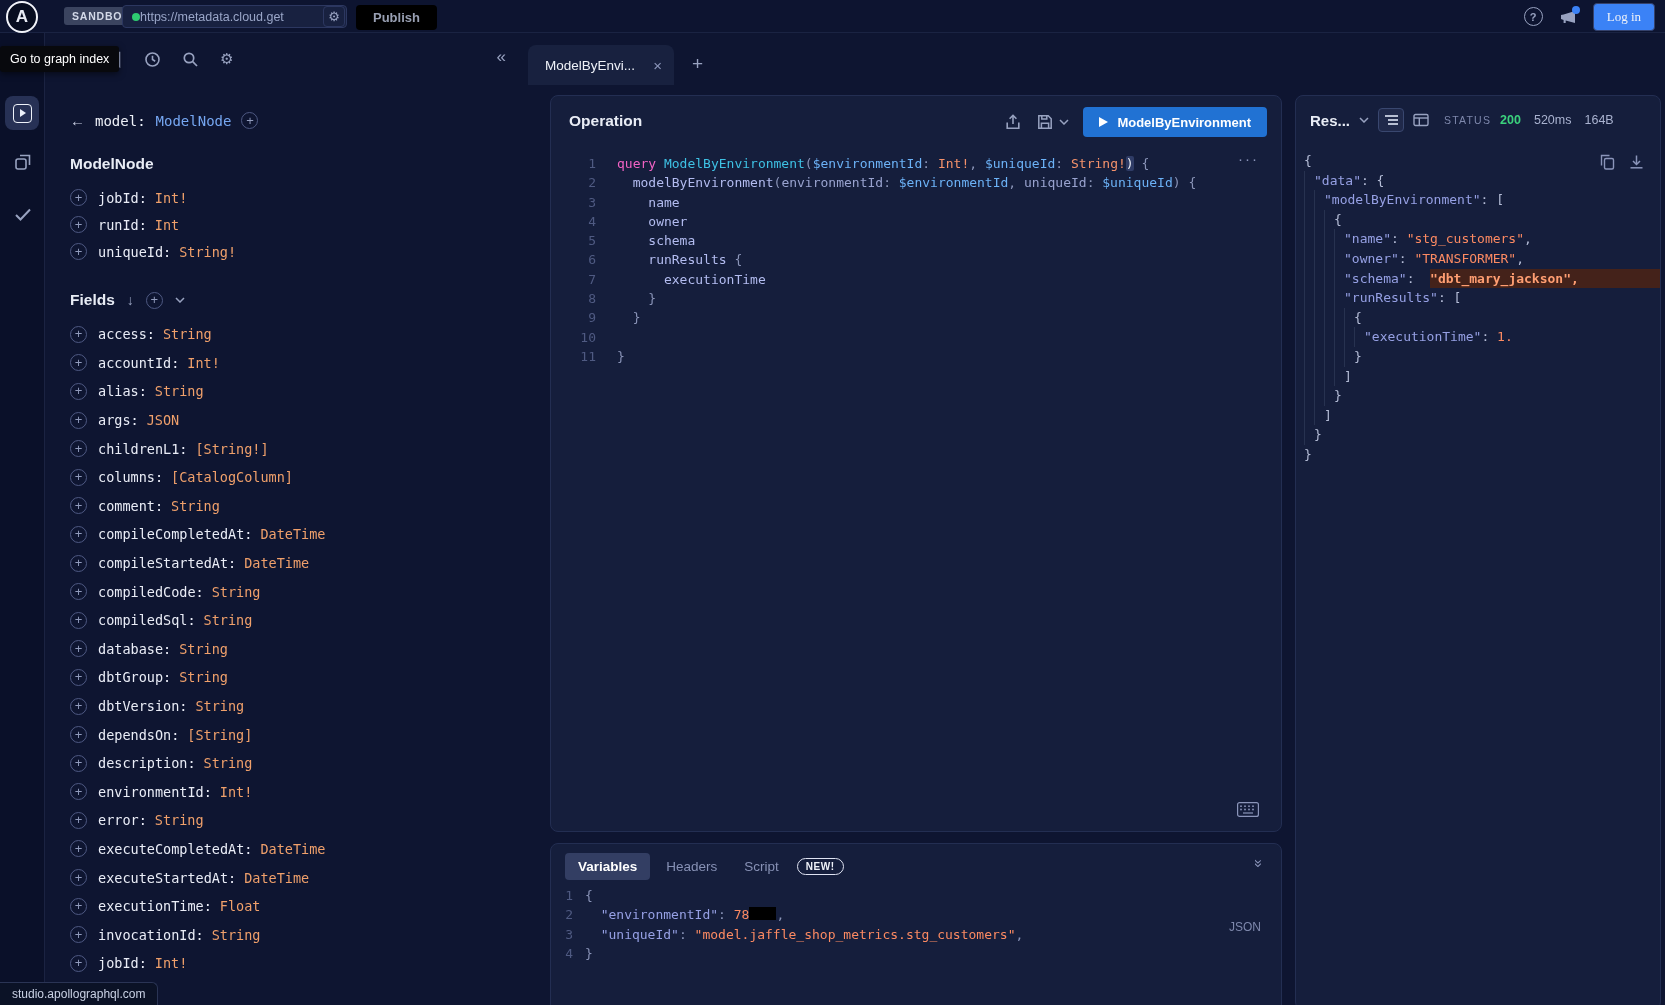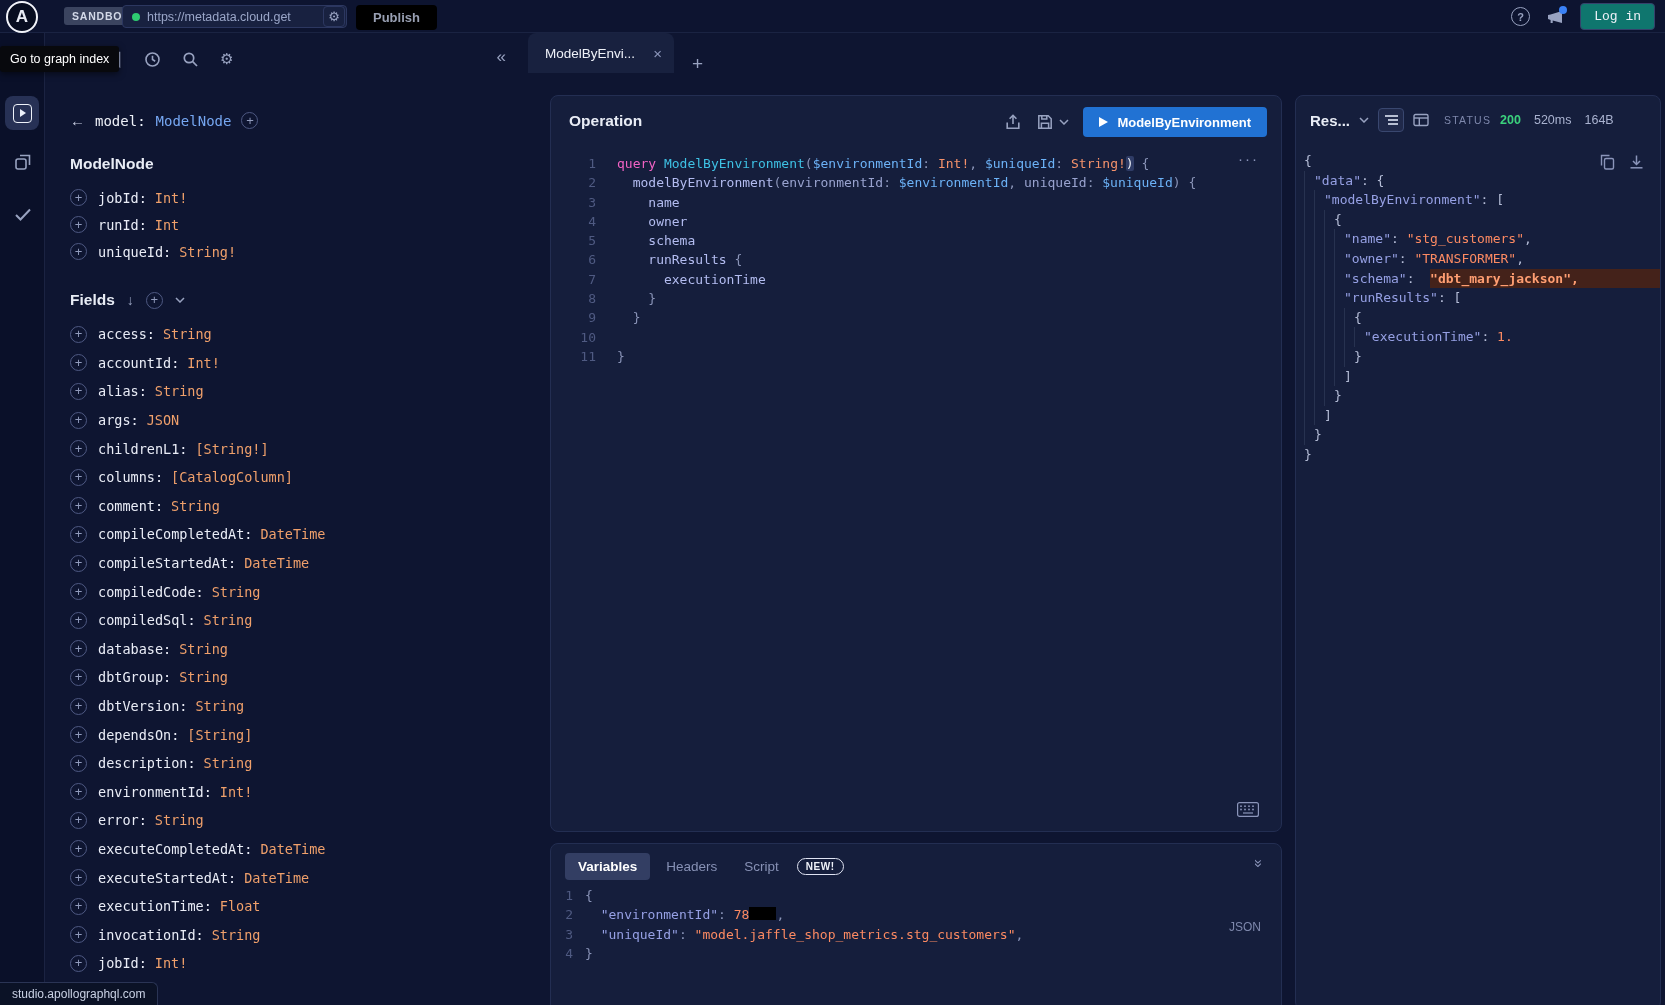--- a/index.html
+++ b/index.html
@@ -7,34 +7,34 @@
 .app{position:relative;width:1665px;height:1005px;overflow:hidden;background:#0e1531;
   font-family:"Liberation Sans",sans-serif;color:#e8ecf5}
 
 
 .topbar{position:absolute;left:0;top:0;width:1665px;height:33px;background:#0d1430;border-bottom:1px solid #1a2342}
 .logo{position:absolute;left:6px;top:1px;width:32px;height:32px;border-radius:50%;border:2.5px solid #f2f4fa;
   background:#070d20;display:flex;align-items:center;justify-content:center;font-weight:700;font-size:17px;z-index:60}
 .sandbox-chip{position:absolute;left:64px;top:7px;background:#3b445f;color:#d3d9e8;font-size:10.5px;font-weight:700;
   letter-spacing:.8px;padding:3px 8px;border-radius:3px}
 .url-pill{position:absolute;left:122px;top:5px;width:225px;height:23px;background:#182140;border:1px solid #2c3760;
-  border-radius:4px;display:flex;align-items:center;padding:0 2px 0 9px;gap:7px}
+  border-radius:4px;display:flex;align-items:center;padding:0 2px 0 9px;}
 .green-dot{width:8px;height:8px;border-radius:50%;background:#2ecc71;flex:0 0 8px}
 .url-text{font-size:12.5px;color:#9aa6c8;flex:1;white-space:nowrap;overflow:hidden}
 .gear-btn{flex:0 0 22px;width:22px;height:21px;border:1px solid #2c3760;border-radius:4px;background:#182140;
   color:#98a2c0;font-size:13px;display:flex;align-items:center;justify-content:center;margin-right:-1px}
 .publish-btn{position:absolute;left:356px;top:5px;background:#000000;color:#989fb2;font-size:13px;font-weight:700;
   border:none;border-radius:4px;padding:5px 17px;font-family:"Liberation Sans",sans-serif}
 .topbar-right{position:absolute;right:10px;top:0;height:33px;display:flex;align-items:center;gap:16px}
 .help-ic{width:19px;height:19px;border-radius:50%;border:1.5px solid #98a2c0;color:#98a2c0;font-size:11px;font-weight:700;
   display:flex;align-items:center;justify-content:center}
 .mega-wrap{position:relative;display:flex}
 .notif-dot{position:absolute;right:-3px;top:-3px;width:8px;height:8px;border-radius:50%;background:#3b82f6}
-.login-btn{background:#0f766e;border:1px solid #35426c;border-radius:4px;color:#eef1f8;font-size:13px;
-  padding:5px 13px;font-family:Liberation Mono, monospace}
+.login-btn{background:#3b82f6;border:1px solid #35426c;border-radius:4px;color:#eef1f8;font-size:13px;
+  padding:5px 13px;font-family:Liberation Serif, serif}
 
 
 .tooltip{position:absolute;left:0;top:46px;background:#08090d;color:#fff;font-size:12.5px;padding:6px 10px;
   border-radius:3px;z-index:55;box-shadow:0 2px 6px rgba(0,0,0,.5)}
 .status-pill{position:absolute;left:0;bottom:0;background:#0b1226;border:1px solid #2a3454;border-left:none;border-bottom:none;
   border-radius:0 6px 0 0;padding:4px 12px;color:#c9d1e4;font-size:12px;z-index:40}
 
 
 .rail{position:absolute;left:0;top:33px;width:45px;height:972px;background:#0a1029;border-right:1px solid #1b2342}
 .rail-item{position:absolute;left:5px;width:35px;display:flex;align-items:center;justify-content:center}
@@ -61,21 +61,21 @@
 .small-chev{color:#98a2c0}
 .doc-row{display:flex;align-items:center;height:28.6px;gap:11px}
 #docs-arguments .doc-row{height:27px}
 .plus-ic{width:17px;height:17px;flex:0 0 17px;border:1.4px solid #4e5983;border-radius:50%;color:#929cbd;font-size:13px;
   line-height:14px;display:flex;align-items:center;justify-content:center}
 .fname{font-family:"DejaVu Sans Mono",monospace;font-size:13.5px;color:#eaedf7}
 .ftype{font-family:"DejaVu Sans Mono",monospace;font-size:13.5px;color:#f0a06b;margin-left:-3px}
 
 
 .tabbar{position:absolute;left:520px;top:33px;width:1145px;height:62px}
-.tab{position:absolute;left:8px;top:0;width:146px;height:40px;background:#18213f;border-radius:8px 8px 0 0;
+.tab{position:absolute;left:8px;top:12px;width:146px;height:40px;background:#18213f;border-radius:8px 8px 0 0;
   display:flex;align-items:center;padding:0 12px 0 17px;gap:8px}
 .tab-label{font-size:13.5px;color:#eef1f8;flex:1;white-space:nowrap;overflow:hidden}
 .tab-close{color:#8b95ba;font-size:15px}
 .newtab{position:absolute;left:172px;top:20px;color:#98a2c0;font-size:19px}
 
 
 .card{position:absolute;background:#151e3c;border:1px solid #232e52;border-radius:8px}
 .op-card{left:550px;top:95px;width:732px;height:737px}
 .vars-card{left:550px;top:843px;width:732px;height:172px}
 .resp-card{left:1295px;top:95px;width:366px;height:915px}

